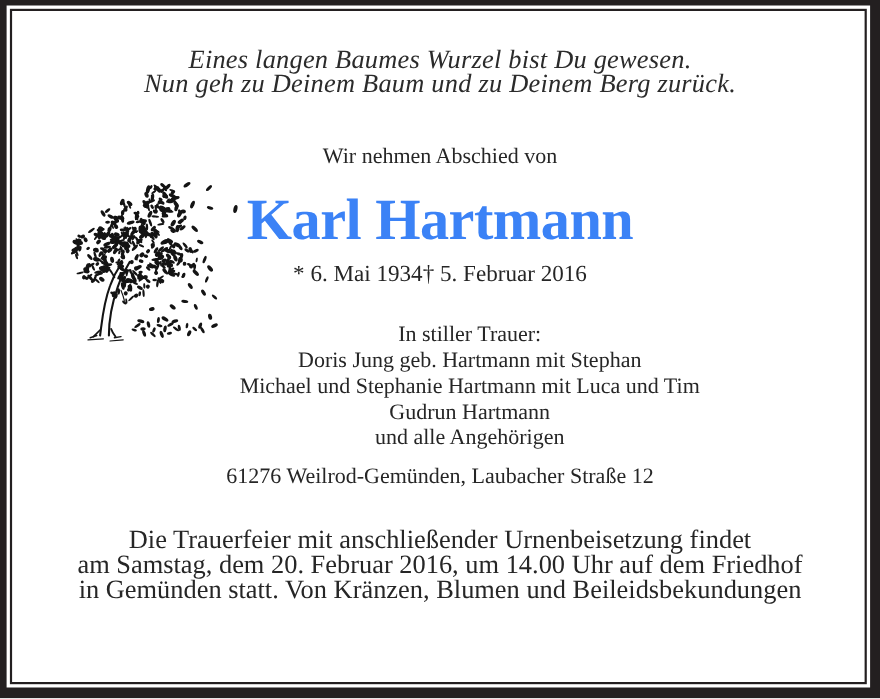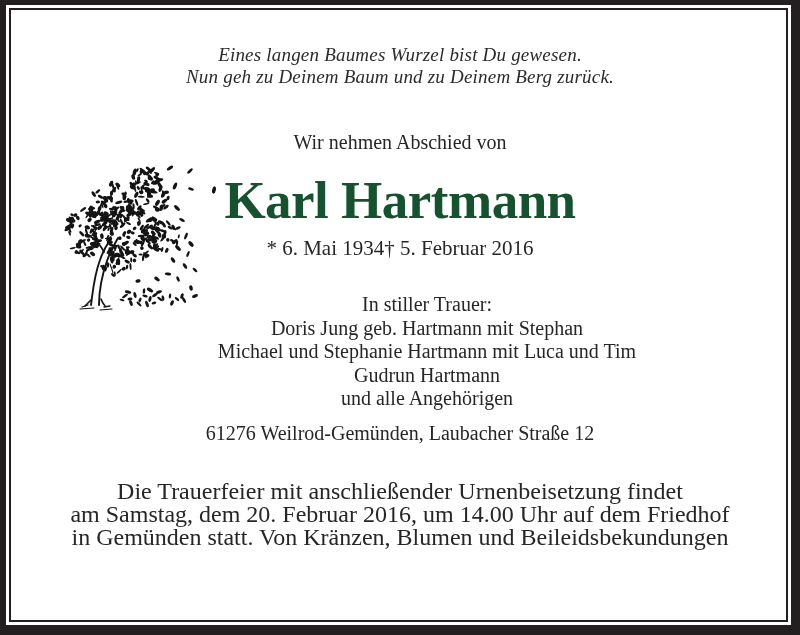--- a/index.html
+++ b/index.html
@@ -12,23 +12,23 @@
   .frame-outer{
     position:absolute;inset:0;box-sizing:border-box;
     border-style:solid;border-color:#231f20;
     border-width:5px 9px 10px 6px;pointer-events:none;
   }
   .frame-inner{
     position:absolute;left:9px;top:8px;right:12px;bottom:13px;
     border:2px solid #231f20;pointer-events:none;
   }
   .tblock{position:absolute;left:0;width:100%;text-align:center;}
-  .verse{top:44px;font-style:italic;font-size:19px;line-height:22px;letter-spacing:0.2px;color:#2b2b2b;}
+  .verse{top:44px;font-style:italic;font-size:24px;line-height:22px;letter-spacing:0.2px;color:#2b2b2b;}
   .intro{top:130px;font-size:20px;line-height:24px;}
-  .name{top:174px;font-size:53px;line-height:52px;font-weight:bold;color:#14532d;letter-spacing:-0.5px;}
+  .name{top:174px;font-size:53px;line-height:52px;font-weight:bold;color:#3b82f6;letter-spacing:-0.5px;}
   .dates{top:234px;font-size:21px;line-height:28px;display:flex;justify-content:center;}
   .trauer{top:293px;font-size:20px;line-height:23.5px;padding-left:27px;}
   .address{top:422px;font-size:20px;line-height:23px;}
   .funeral{top:480px;font-size:24px;line-height:22.8px;}
   .tree{position:absolute;left:60px;top:148px;width:160px;height:172px;}
 </style>
 </head>
 <body>
 
 <div class="page">

